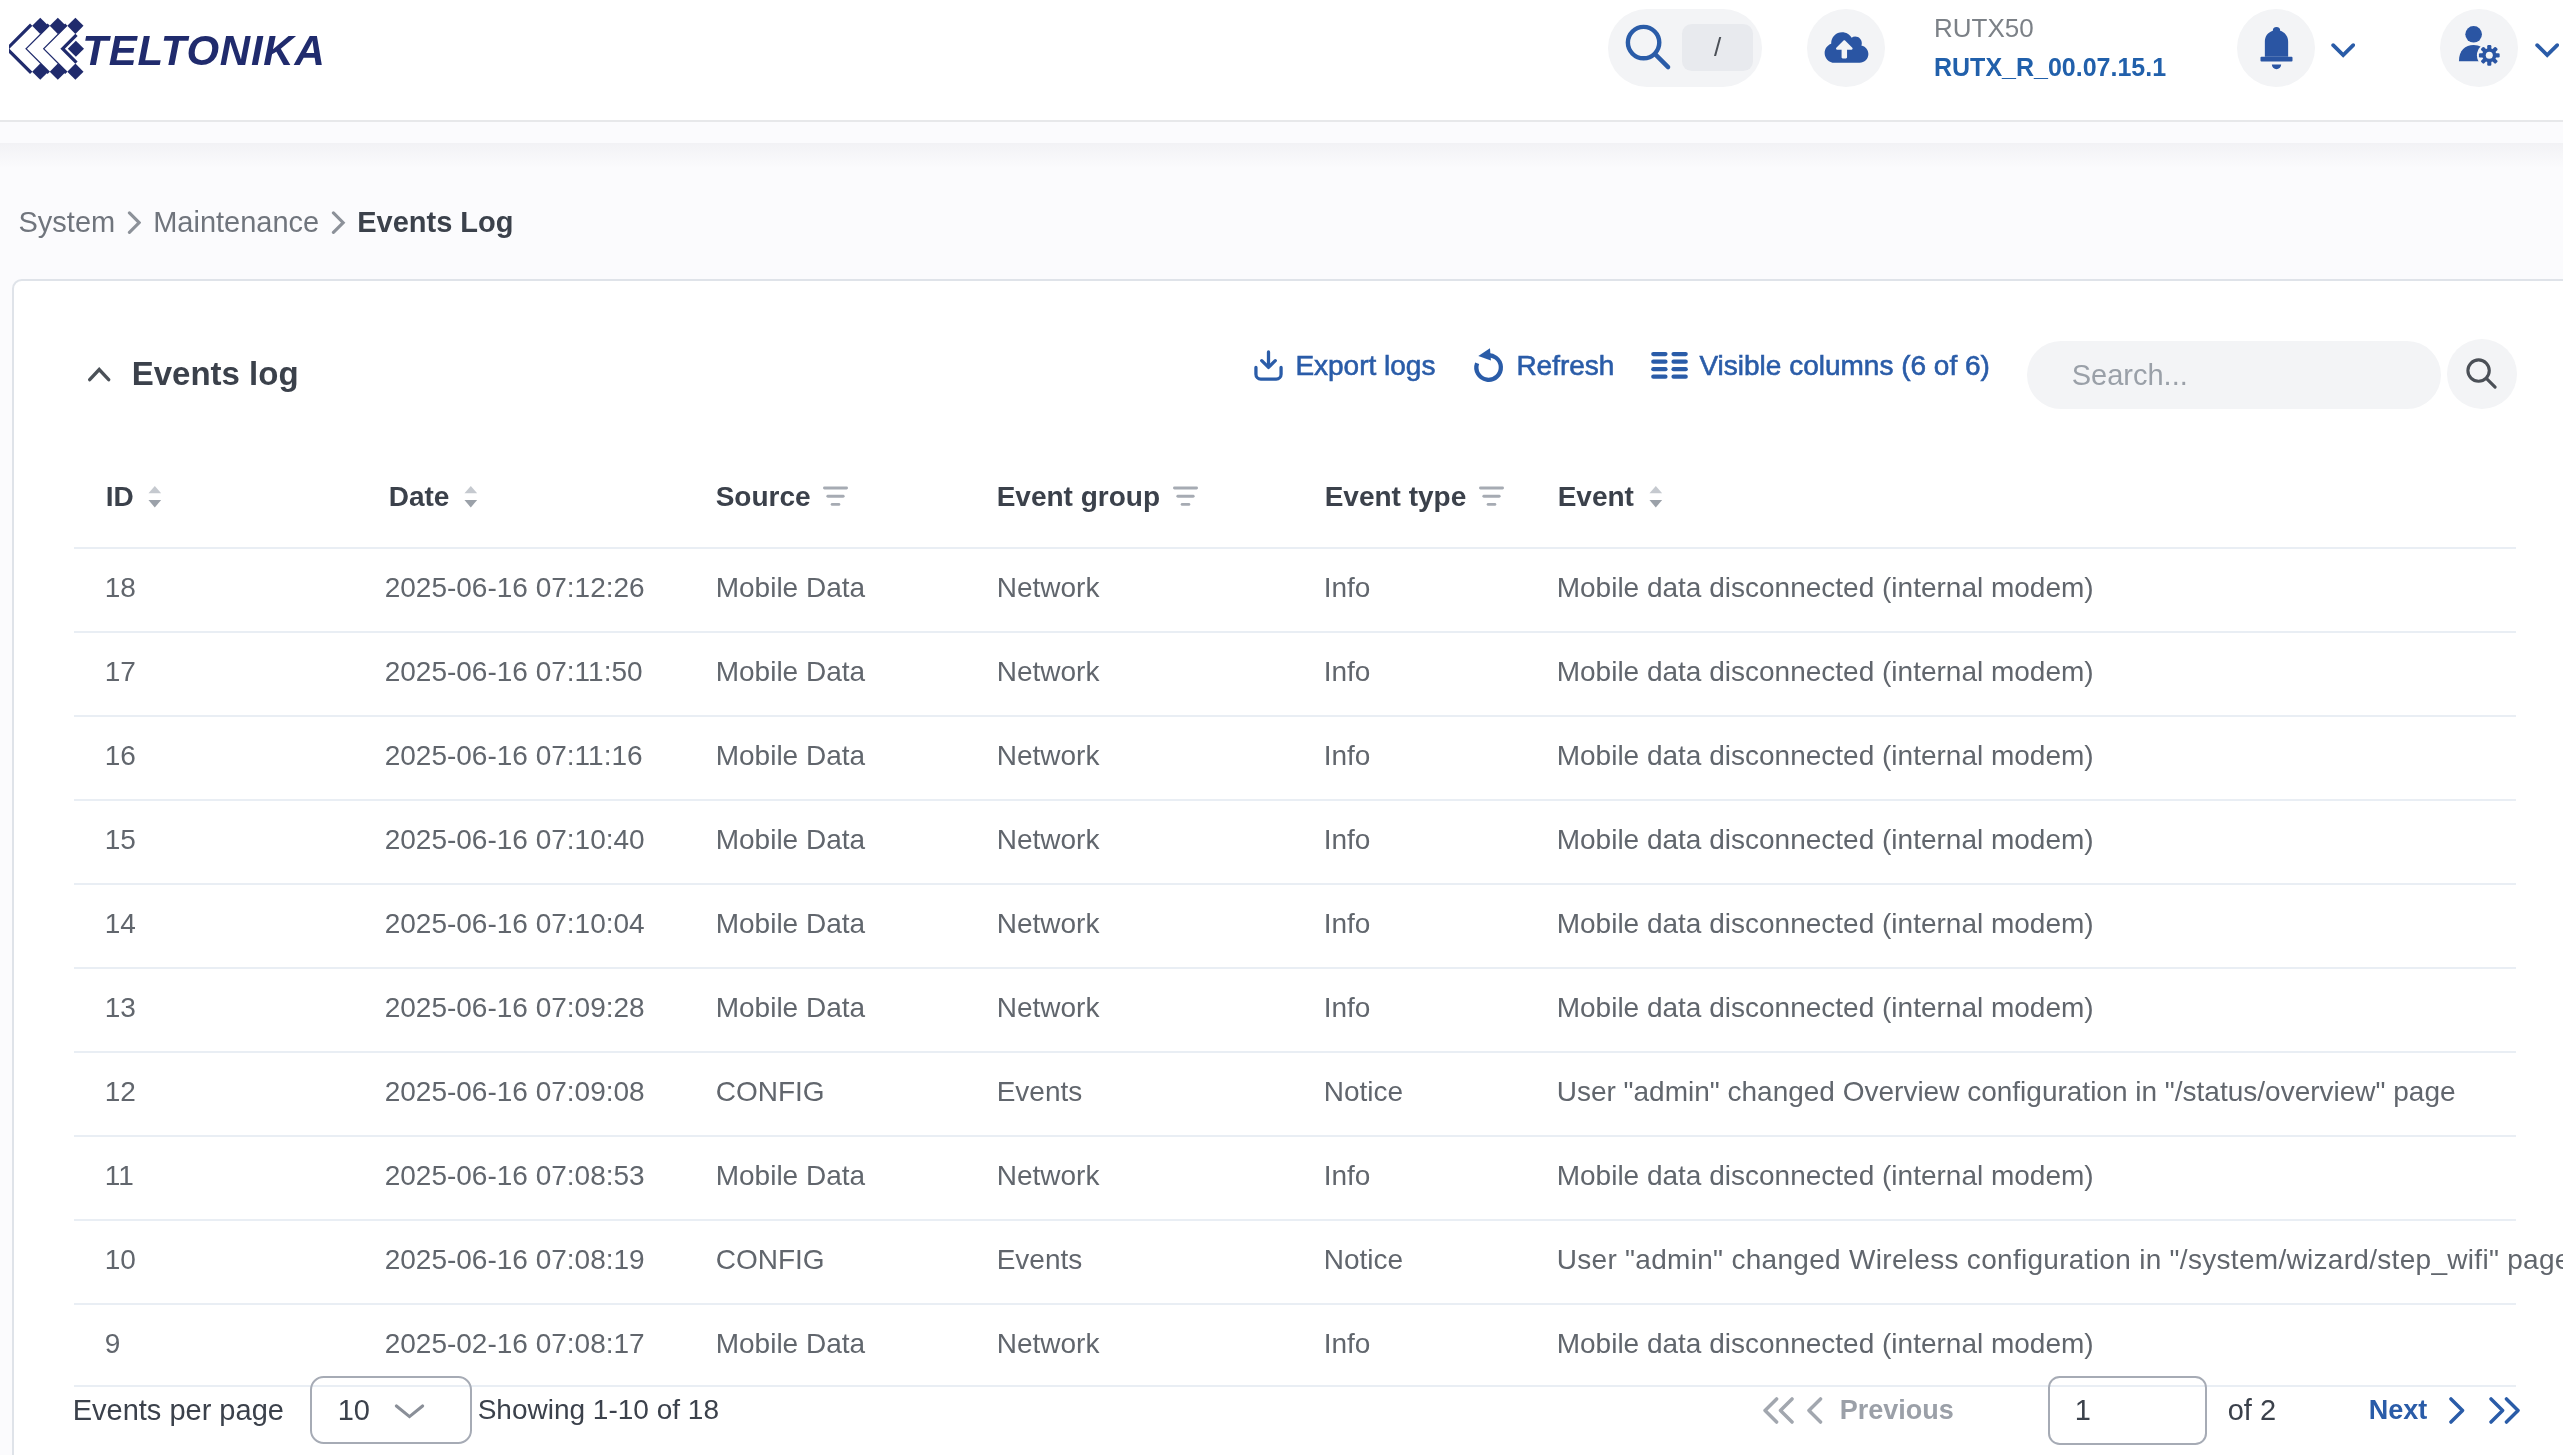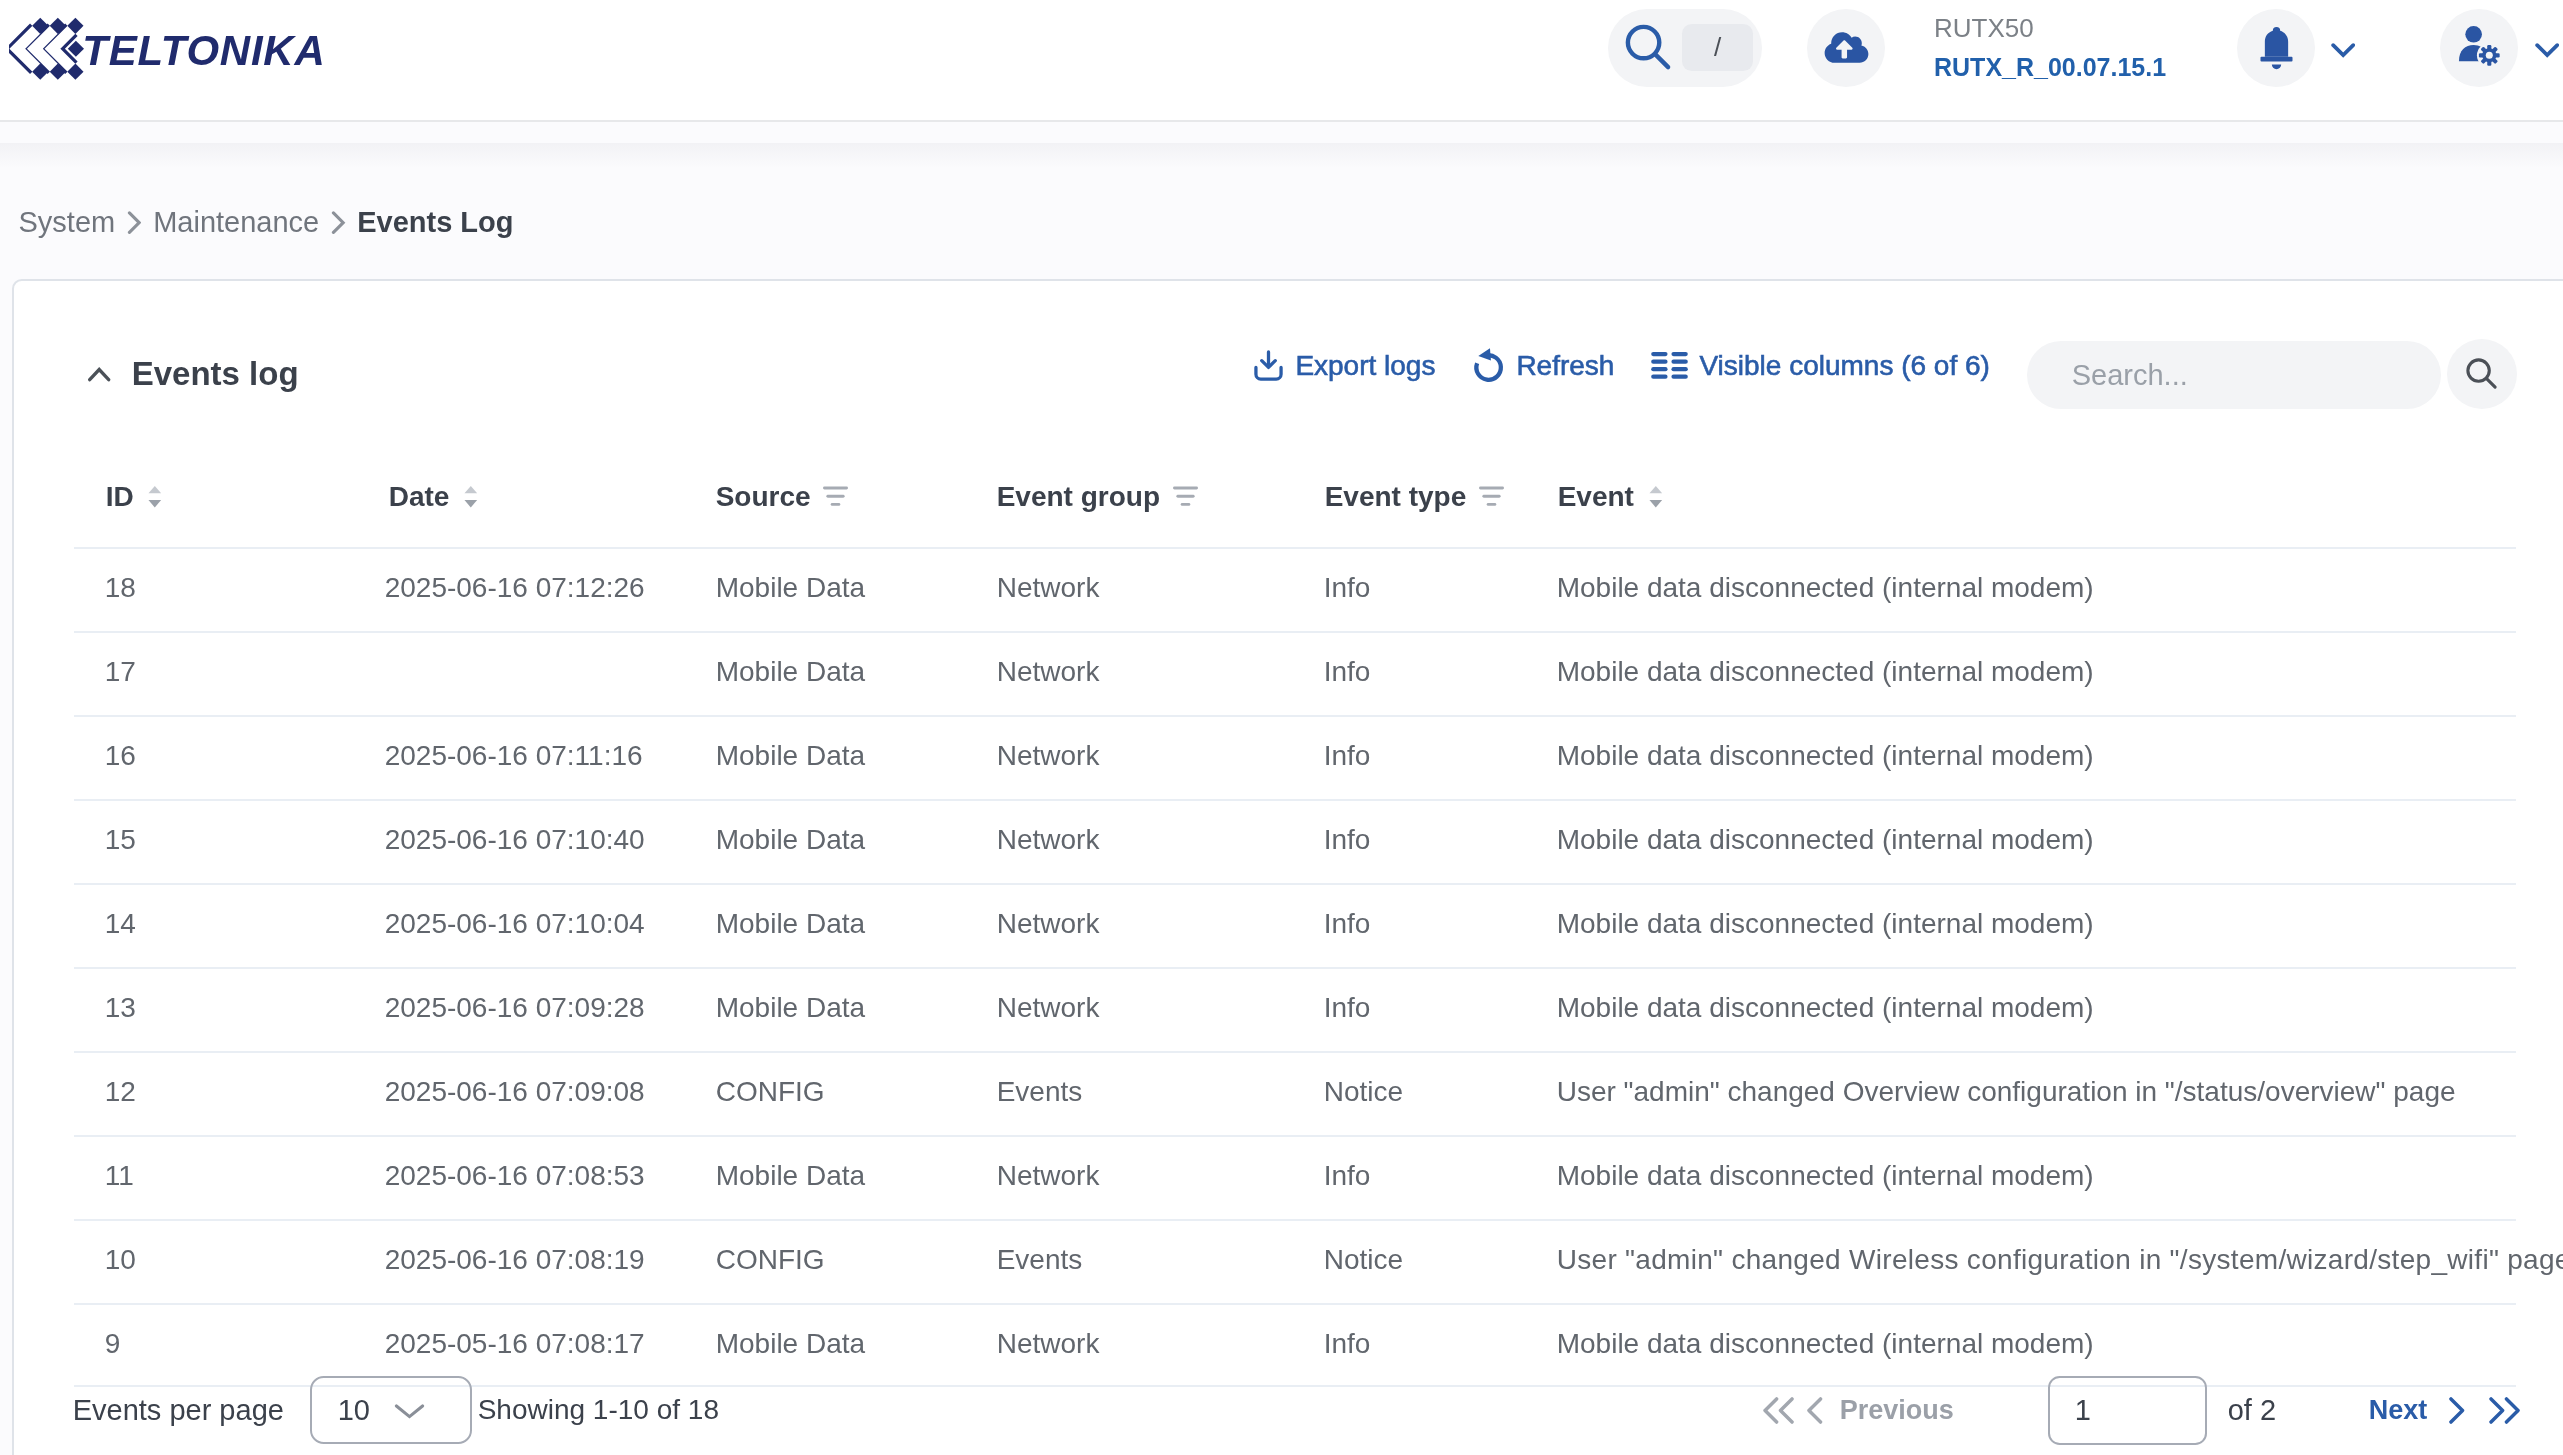--- a/index.html
+++ b/index.html
@@ -227,20 +227,21 @@
     <div class="row">
         <span class="cell c1">18</span>
         <span class="cell c2">2025-06-16 07:12:26</span>
         <span class="cell c3">Mobile Data</span>
         <span class="cell c4">Network</span>
         <span class="cell c5">Info</span>
         <span class="cell c6">Mobile data disconnected (internal modem)</span>
       </div>
     <div class="row">
         <span class="cell c1">17</span>
+        <span class="cell c2">2025-06-16 07:11:50</span>
         <span class="cell c3">Mobile Data</span>
         <span class="cell c4">Network</span>
         <span class="cell c5">Info</span>
         <span class="cell c6">Mobile data disconnected (internal modem)</span>
       </div>
     <div class="row">
         <span class="cell c1">16</span>
         <span class="cell c2">2025-06-16 07:11:16</span>
         <span class="cell c3">Mobile Data</span>
         <span class="cell c4">Network</span>
@@ -290,21 +291,21 @@
     <div class="row">
         <span class="cell c1">10</span>
         <span class="cell c2">2025-06-16 07:08:19</span>
         <span class="cell c3">CONFIG</span>
         <span class="cell c4">Events</span>
         <span class="cell c5">Notice</span>
         <span class="cell c6" style="letter-spacing:0.3px;">User "admin" changed Wireless configuration in "/system/wizard/step_wifi" page</span>
       </div>
     <div class="row" style="border-bottom:2px solid #e9eef4;">
         <span class="cell c1">9</span>
-        <span class="cell c2">2025-05-16 07:08:17</span>
+        <span class="cell c2">2025-02-16 07:08:17</span>
         <span class="cell c3">Mobile Data</span>
         <span class="cell c4">Network</span>
         <span class="cell c5">Info</span>
         <span class="cell c6">Mobile data disconnected (internal modem)</span>
       </div>
   </div>
 
   <div class="footer">
     <div class="fitem" style="left:59px;">Events per page</div>
     <div class="pagesel">

